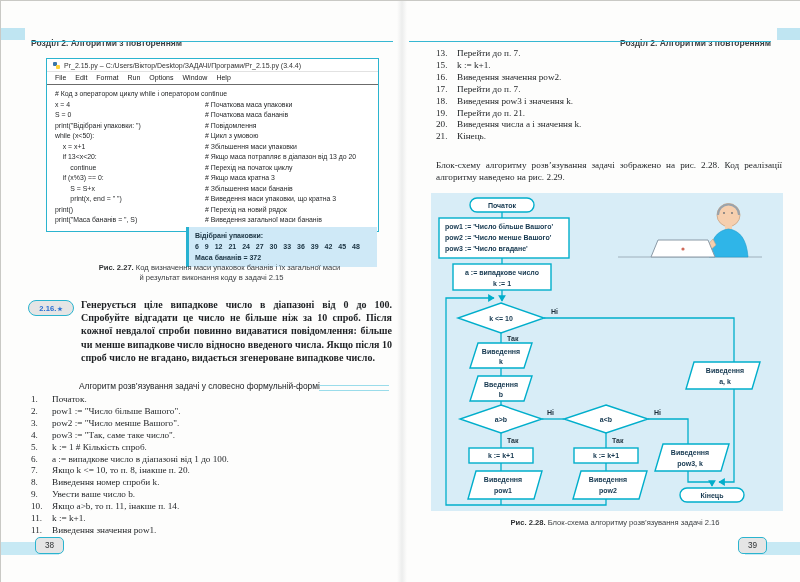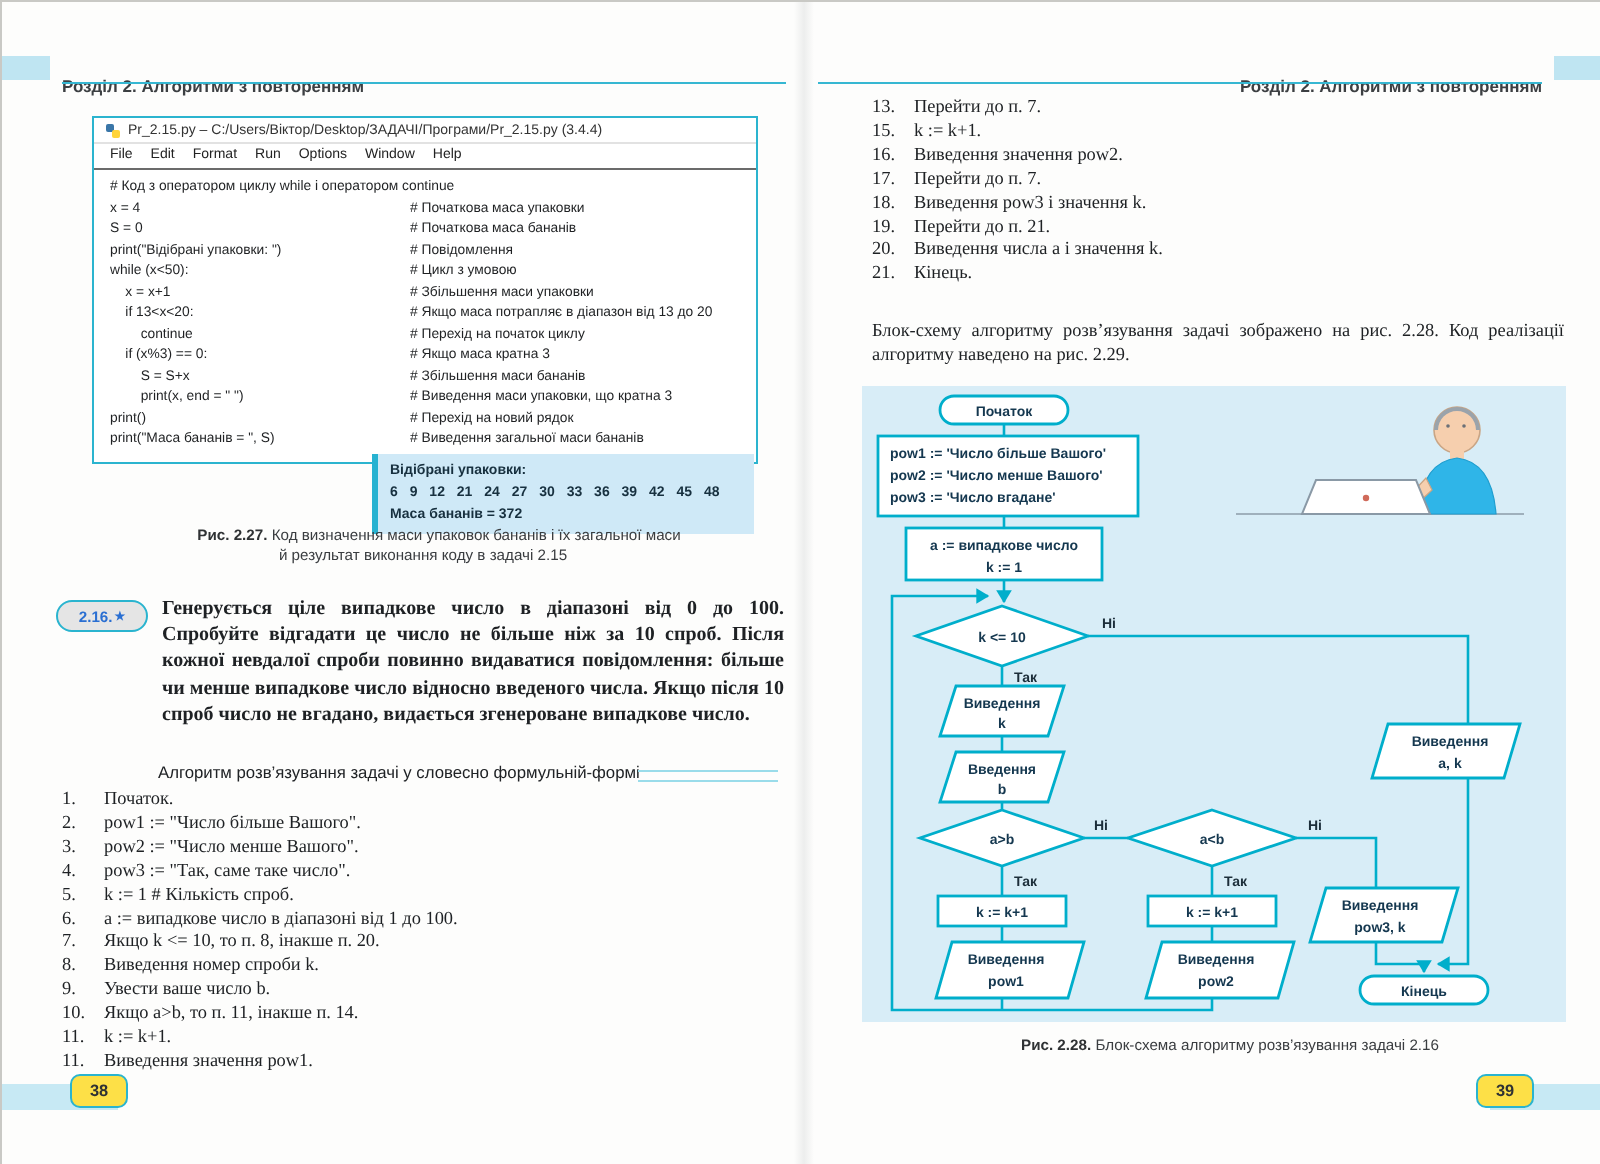--- a/index.html
+++ b/index.html
@@ -44,22 +44,22 @@
   .step-row{display:flex;}
   .step-row .n{width:21px;flex:0 0 auto;}
   .step-row .t{flex:1;}
   
   #para{position:absolute;left:435px;top:158px;width:346px;font-family:"Liberation Serif",serif;
         font-size:9.2px;line-height:12px;text-align:justify;color:#1e2124;}
   
   #panel{position:absolute;left:430px;top:192px;width:352px;height:318px;background:#d8edf7;}
   
   .pg-strip{position:absolute;top:541px;height:13px;background:#c7e9f4;}
-  .pg-badge{position:absolute;top:536px;width:27px;height:15px;background:#fde047;border:1.3px solid #2ab4cf;border-radius:5px;
-            display:flex;align-items:center;justify-content:center;font-size:8.2px;font-weight:bold;color:#2f3234;}
+  .pg-badge{position:absolute;top:536px;width:27px;height:15px;background:#e5e5e5;border:1.3px solid #2ab4cf;border-radius:5px;
+            display:flex;align-items:center;justify-content:center;font-size:8.2px;font-weight:normal;color:#2f3234;}
   svg text{font-family:"Liberation Sans",sans-serif;fill:#14374f;}
   .nodetext{font-size:7px;font-weight:600;}
   .condtext{font-size:7px;font-weight:700;}
   .yn{font-size:7px;font-weight:600;fill:#1c2e3a;}
 </style>
 </head>
 <body>
 
 <div id="spread">
 

